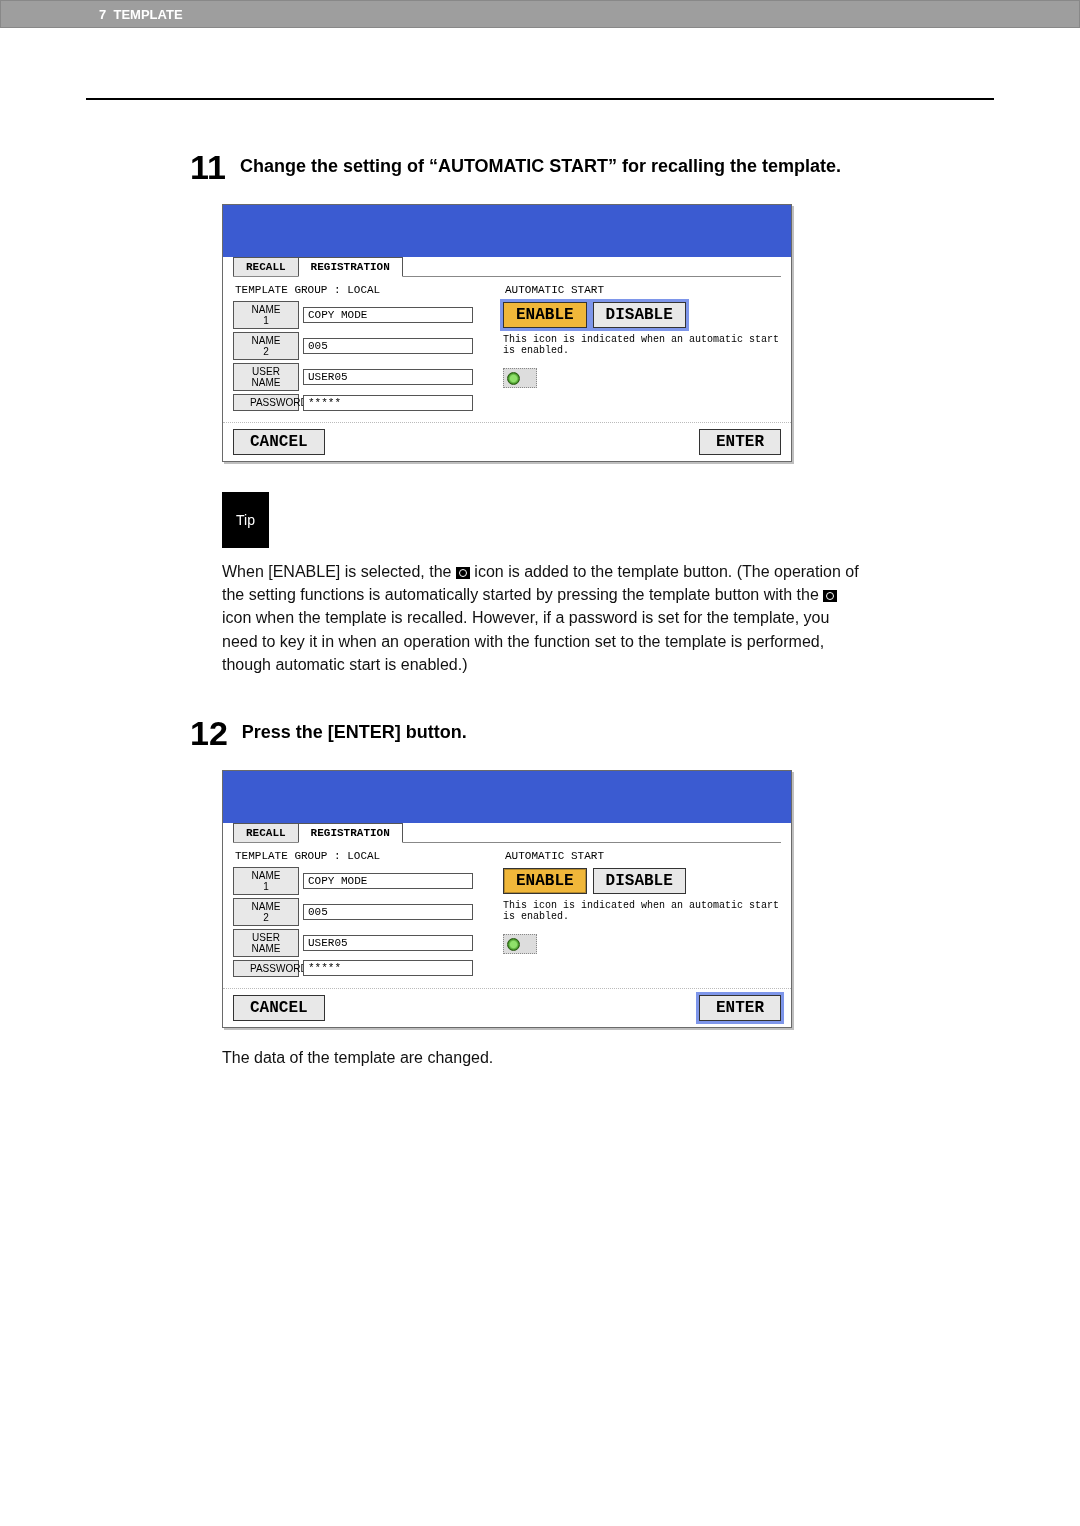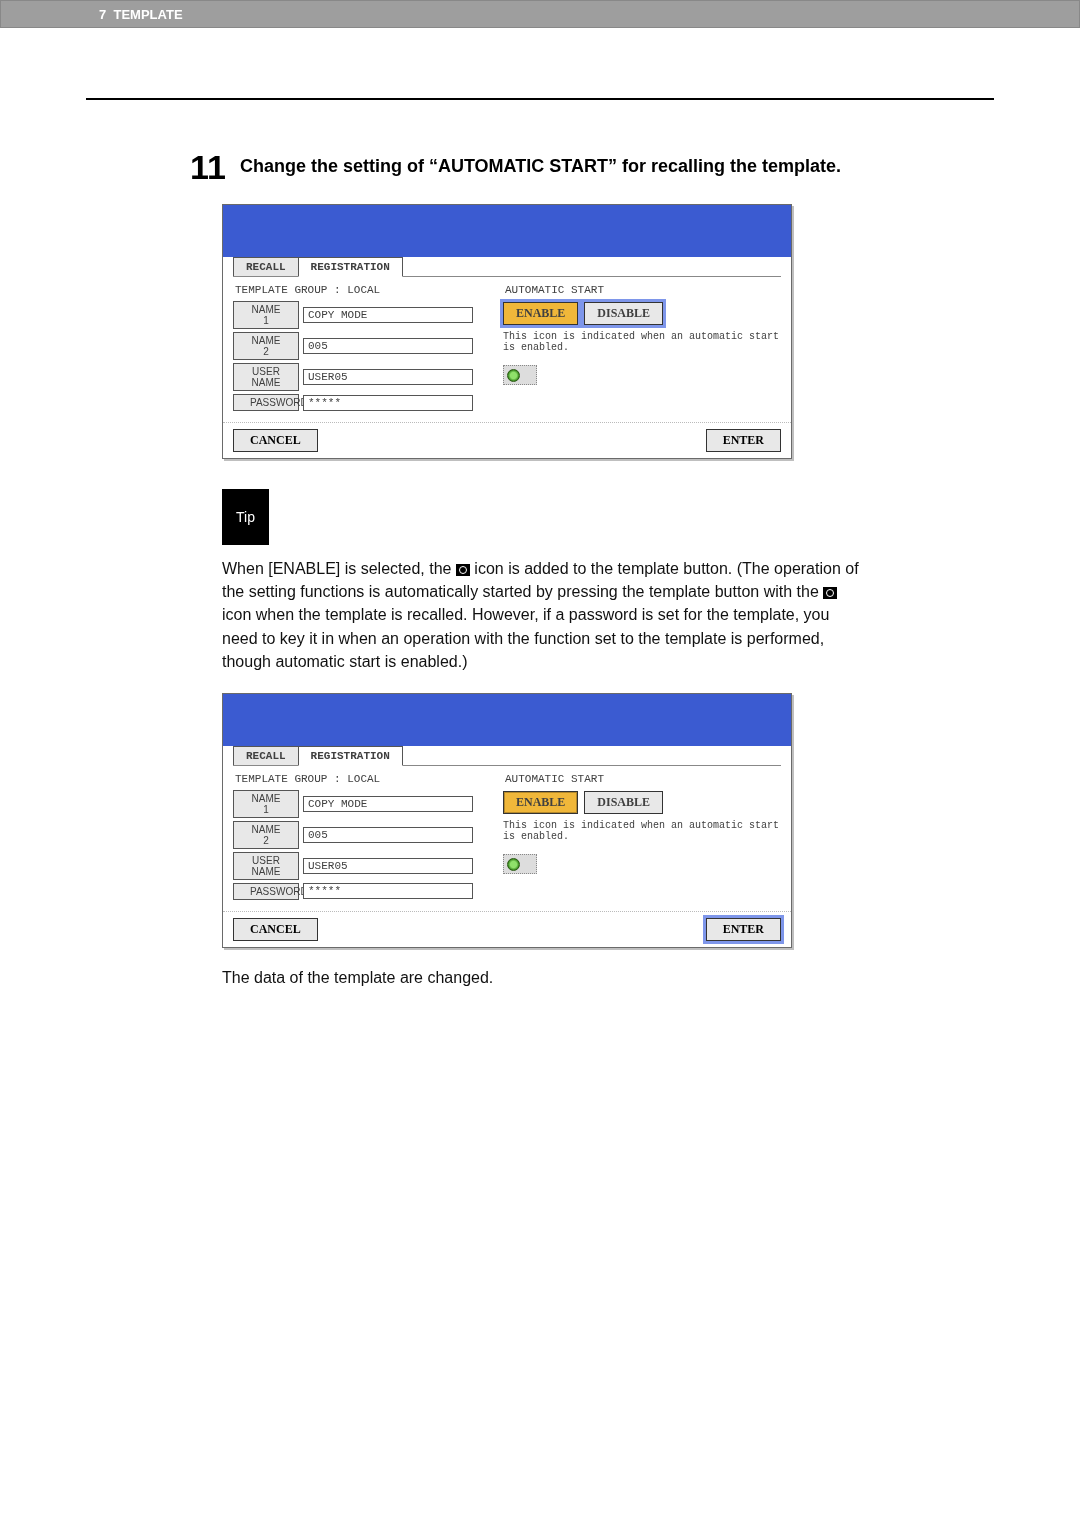--- a/index.html
+++ b/index.html
@@ -6,35 +6,35 @@
   body { background: #fff; font-family: Arial, Helvetica, sans-serif; color: #000; width: 1080px; }
   .header-bar { background: #9e9e9e; height: 28px; display: flex; align-items: center; padding-left: 98px; border: 1px solid #888; }
   .header-bar span { color: #fff; font-size: 13px; font-weight: bold; vertical-align: middle; }
   .hr-top { border: 0; border-bottom: 2px solid #000; margin: 70px 86px 0 86px; }
   .content { padding: 20px 86px 0 190px; }
   .step { display: flex; align-items: flex-start; margin-top: 30px; }
   .step-num { font-size: 34px; font-weight: bold; margin-right: 14px; line-height: 1; }
   .step-text { font-size: 18px; font-weight: bold; line-height: 1.35; padding-top: 4px; }
   .ui-panel { border: 1px solid #6a6a6a; margin: 20px 0 0 32px; width: 570px; background: #fff; box-shadow: 2px 2px 0 rgba(0,0,0,0.25); }
   .ui-panel .bluebar { background: #3b5bd1; height: 52px; }
-  .ui-panel-body { padding: 0 10px 8px 10px; font-family: "Courier New", monospace; font-size: 12px; color: #404040; }
+  .ui-panel-body { padding: 0 10px 8px 10px; font-family: "Courier New", monospace; font-size: 12px; color: #000000; }
   .tabs { display: flex; align-items: flex-end; padding-top: 0; }
   .tab { border: 1px solid #555; border-bottom: none; background: #e8e8e8; font-weight: bold; font-size: 11px; padding: 3px 12px; margin-right: -1px; }
   .tab.front { background: #fff; position: relative; z-index: 2; border-bottom: 1px solid #fff; margin-bottom: -1px; }
   .tabline { border-top: 1px solid #888; }
   .cols { display: flex; justify-content: space-between; padding-top: 4px; }
   .col { flex: 1; }
   .col.left { max-width: 250px; }
   .col.right { max-width: 280px; margin-left: 20px; }
   .lbl-row { display: flex; align-items: center; margin: 3px 0; }
   .lbl-row .lbl-btn { border: 1px solid #555; background: #e8e8e8; font-size: 10px; font-family: Arial, sans-serif; padding: 2px 16px; width: 66px; text-align: center; margin-right: 4px; }
   .lbl-row .field { border: 1px solid #555; background: #fff; font-size: 11px; padding: 1px 4px; width: 170px; height: 16px; overflow: hidden; }
   .grplbl { font-size: 11px; padding: 3px 0 2px 2px; }
   .btnrow { display: flex; gap: 6px; margin: 4px 0; }
-  .ui-btn { border: 1px solid #333; font-family: Liberation Serif, serif; font-weight: bold; font-size: 12px; padding: 3px 12px; background: #e8e8e8; }
+  .ui-btn { border: 1px solid #333; font-family: Liberation Mono, monospace; font-weight: bold; font-size: 16px; padding: 3px 12px; background: #e8e8e8; }
   .ui-btn.enable { background: #f0b73a; box-shadow: inset 0 0 0 1px rgba(0,0,0,0.25); }
   .ui-btn.highlight { box-shadow: 0 0 0 3px rgba(40,80,220,0.6); }
   .note-text { font-size: 10px; line-height: 1.1; padding: 2px 0; }
   .icon-sample { display: inline-block; width: 34px; height: 20px; background: #ddd; border: 1px dotted #888; vertical-align: middle; position: relative; }
   .icon-sample::before { content: ""; position: absolute; left: 3px; top: 3px; width: 11px; height: 11px; border-radius: 50%; background: radial-gradient(circle, #8fe06a 40%, #3a8a1f 70%); border: 1px solid #2a5a12; }
   .ui-footer { display: flex; justify-content: space-between; gap: 12px; padding: 6px 10px; border-top: 1px dotted #bbb; }
   .ui-footer .ui-btn { padding: 3px 16px; }
   .body-text { font-size: 16px; margin: 18px 0 0 32px; line-height: 1.45; max-width: 640px; color: #111; }
   .tip-tag { display: inline-block; background: #000; color: #fff; font-size: 14px; padding: 20px 14px; margin: 30px 0 12px 32px; }
   .inline-icon { display: inline-block; width: 14px; height: 12px; background: #000; vertical-align: middle; position: relative; }
@@ -107,20 +107,24 @@
     </div>
   </div>
 
 
   <div class="tip-tag">Tip</div>
   <p class="body-text" style="margin-top:0">
     <span>When [ENABLE] is selected, the </span><span class="inline-icon"></span><span> icon is added to the template button. (The operation of the setting functions is automatically started by pressing the template button with the </span><span class="inline-icon"></span><span> icon when the template is recalled. However, if a password is set for the template, you need to key it in when an operation with the function set to the template is performed, though automatic start is enabled.)</span>
   </p>
 
   
+  <div class="step" style="margin-top:40px">
+    <div class="step-num">12</div>
+    <div class="step-text">Press the [ENTER] button.</div>
+  </div>
 
   
   <div class="ui-panel">
     <div class="bluebar"></div>
     <div class="ui-panel-body">
       <div class="tabs">
         <div class="tab">RECALL</div>
         <div class="tab front">REGISTRATION</div>
       </div>
       <div class="tabline"></div>

